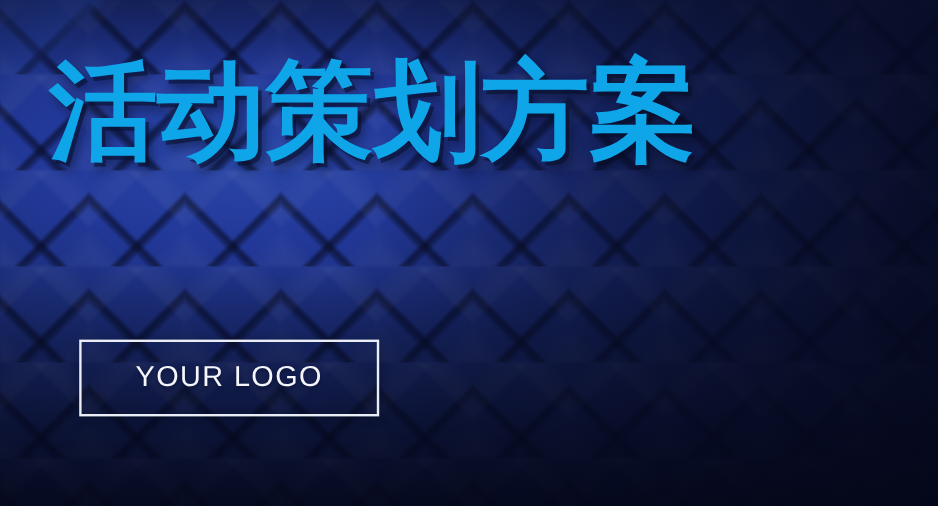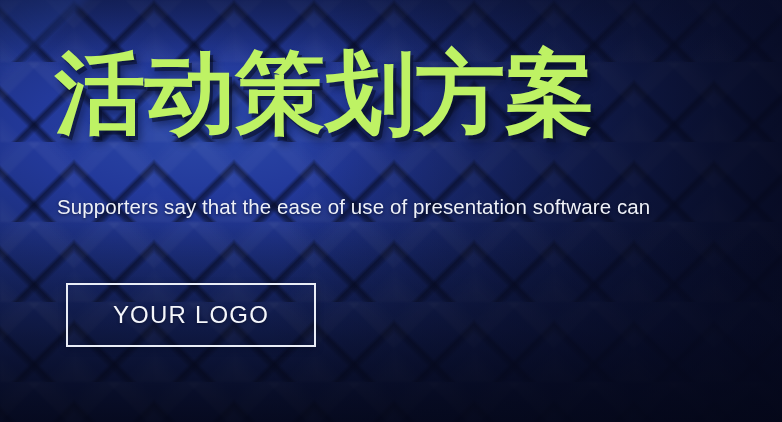--- a/index.html
+++ b/index.html
@@ -70,26 +70,26 @@
     transform:rotate(45deg);
     transform-origin:top left;
     filter:blur(3px);
   }
 
   
   .content{position:absolute;inset:0;}
 
   #title{
     position:absolute;
-    left:55px;top:48px;
+    left:41px;top:48px;
     font-size:90px;
     line-height:1.0;
     font-weight:700;
     letter-spacing:0px;
-    color:#bef264;
+    color:#0ea5e9;
     white-space:nowrap;
     text-shadow:
        3px 4px 0 rgba(8,14,40,.55),
        5px 7px 9px rgba(4,8,26,.45);
   }
 
   #subtitle{
     position:absolute;
     left:57px;top:187px;
     width:700px;
@@ -131,21 +131,20 @@
   <div class="bg-wedge"></div>
   <div class="bg-layer bg-vig-right"></div>
   <div class="bg-layer bg-vig-bottom"></div>
   <div class="bg-layer bg-vig-top"></div>
 
   <div class="content">
 
     <div id="title">活动策划方案</div>
 
     <div id="subtitle">
-      <div>Supporters say that the ease of use of presentation software can</div>
     </div>
 
     <div id="logo-box">
       <span id="logo-text">YOUR LOGO</span>
     </div>
 
   </div>
 </div>
 
 </body></html>

